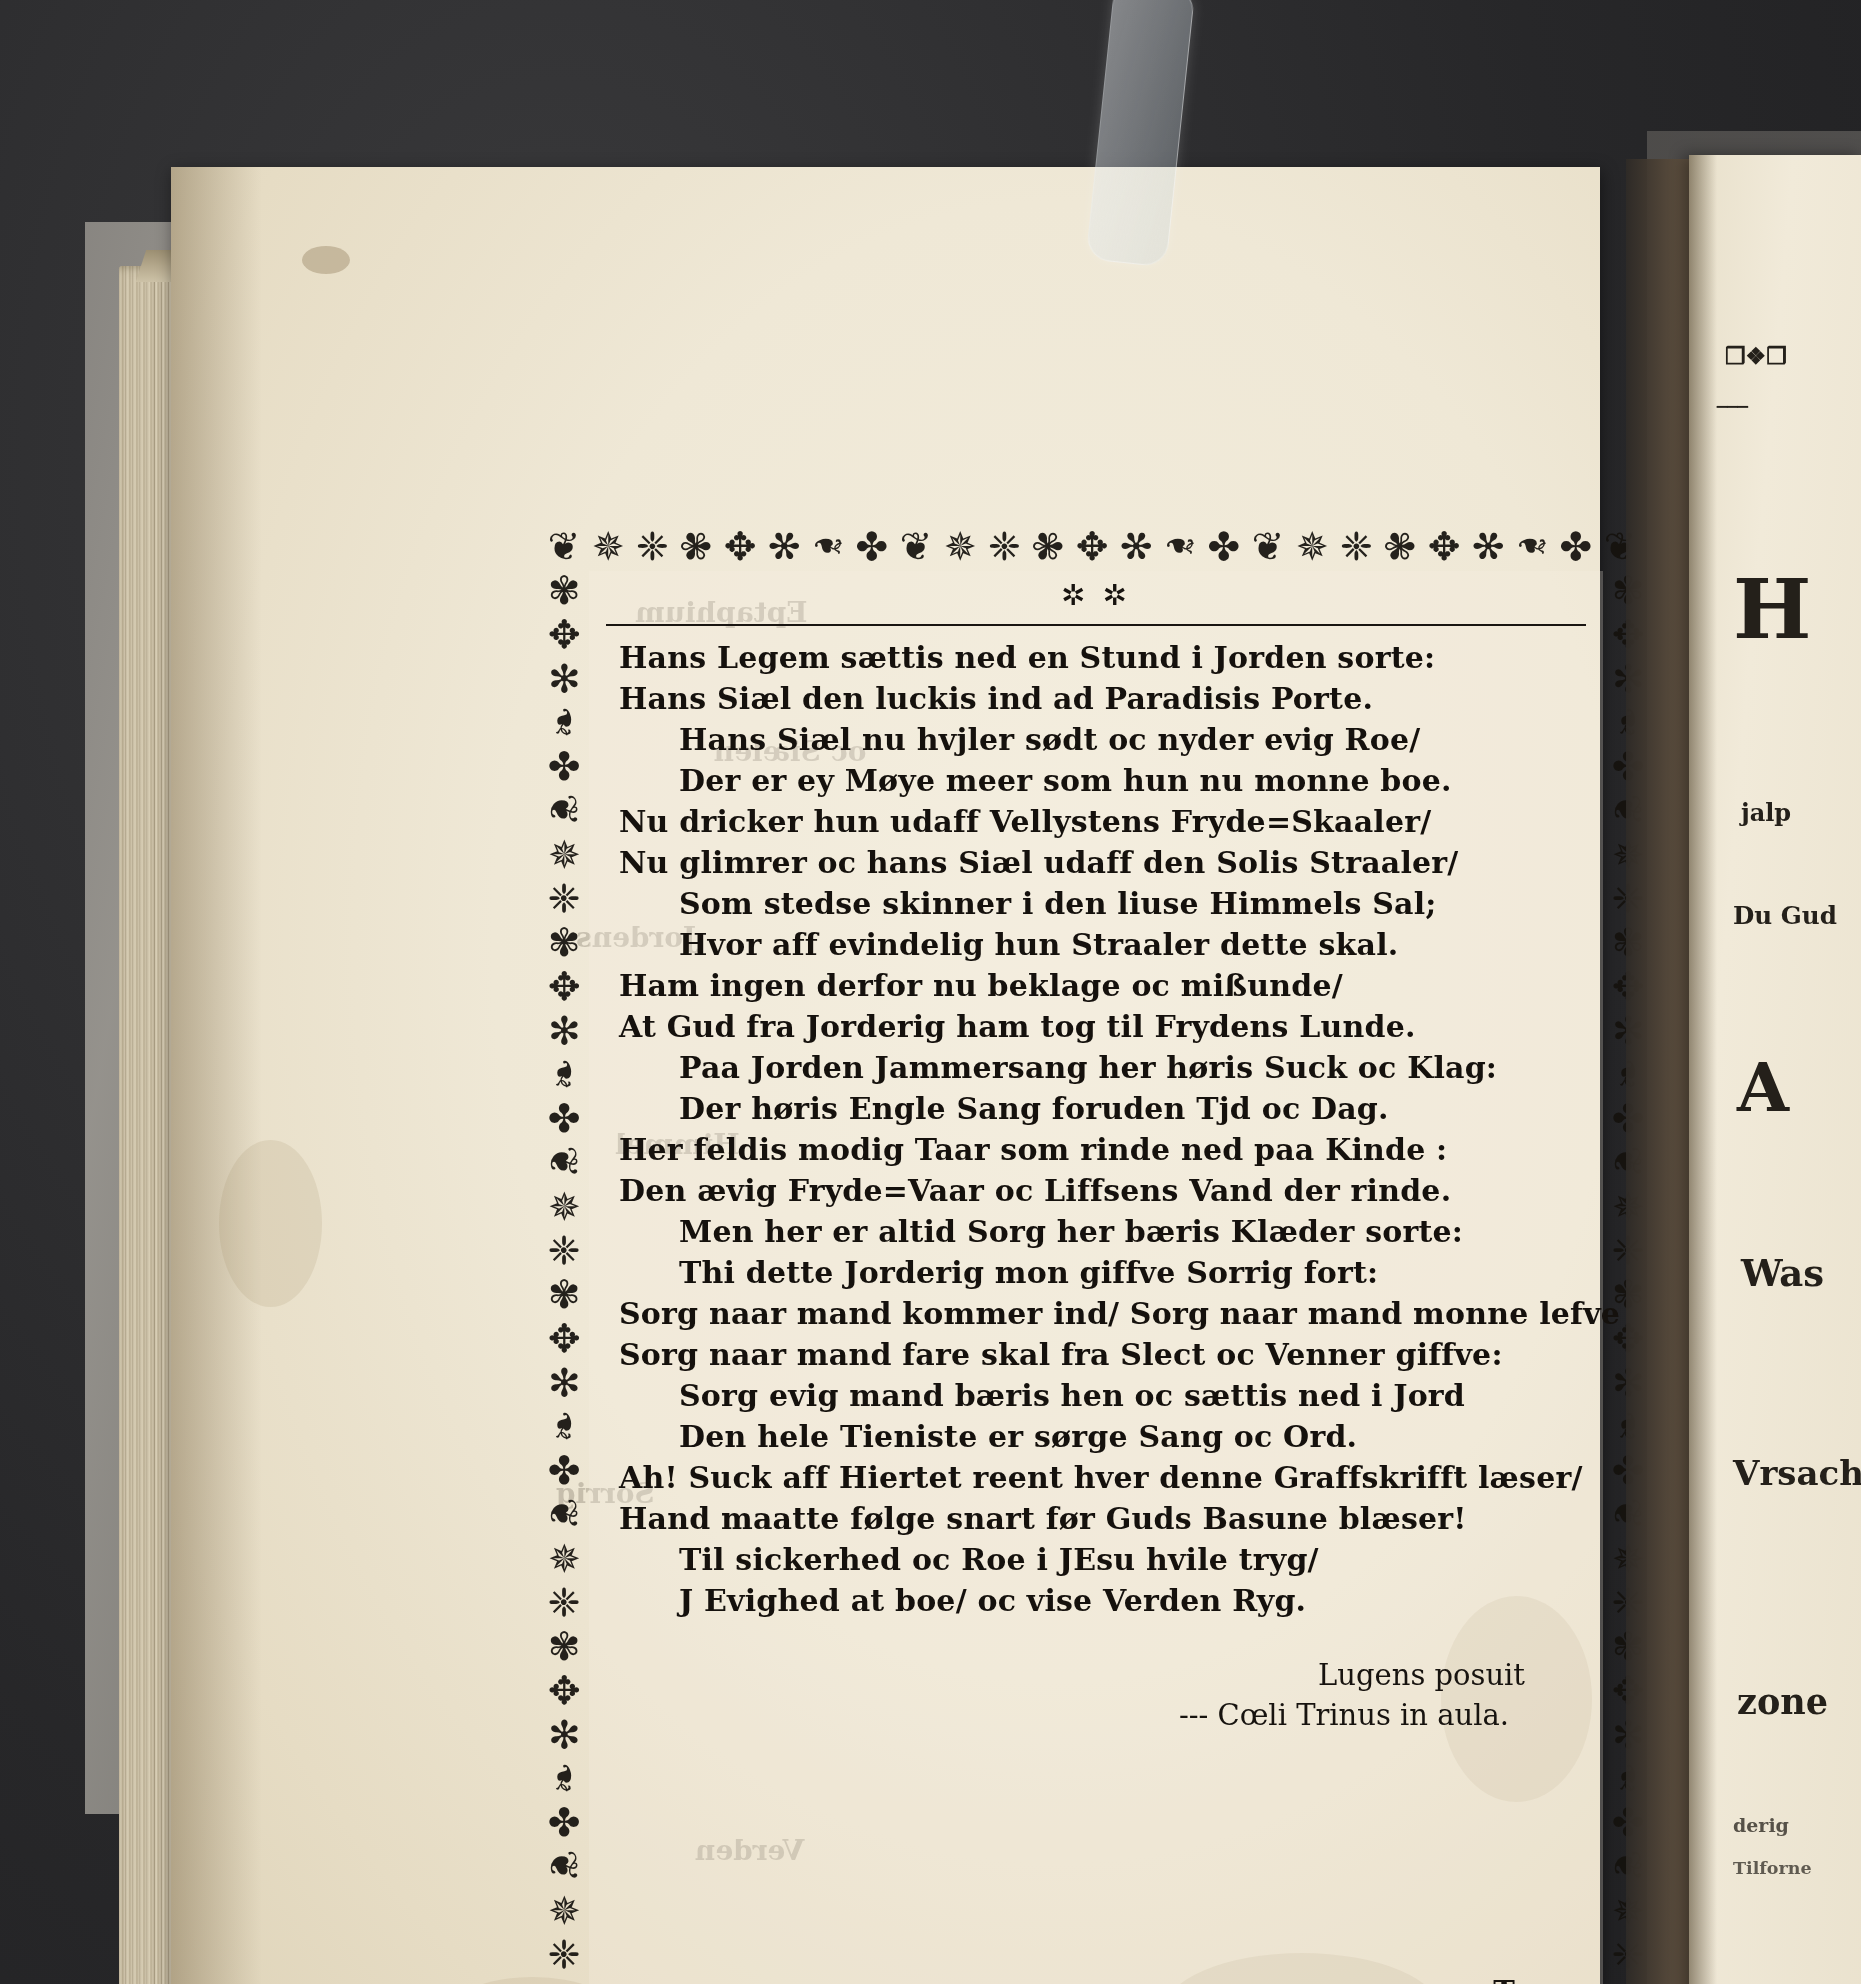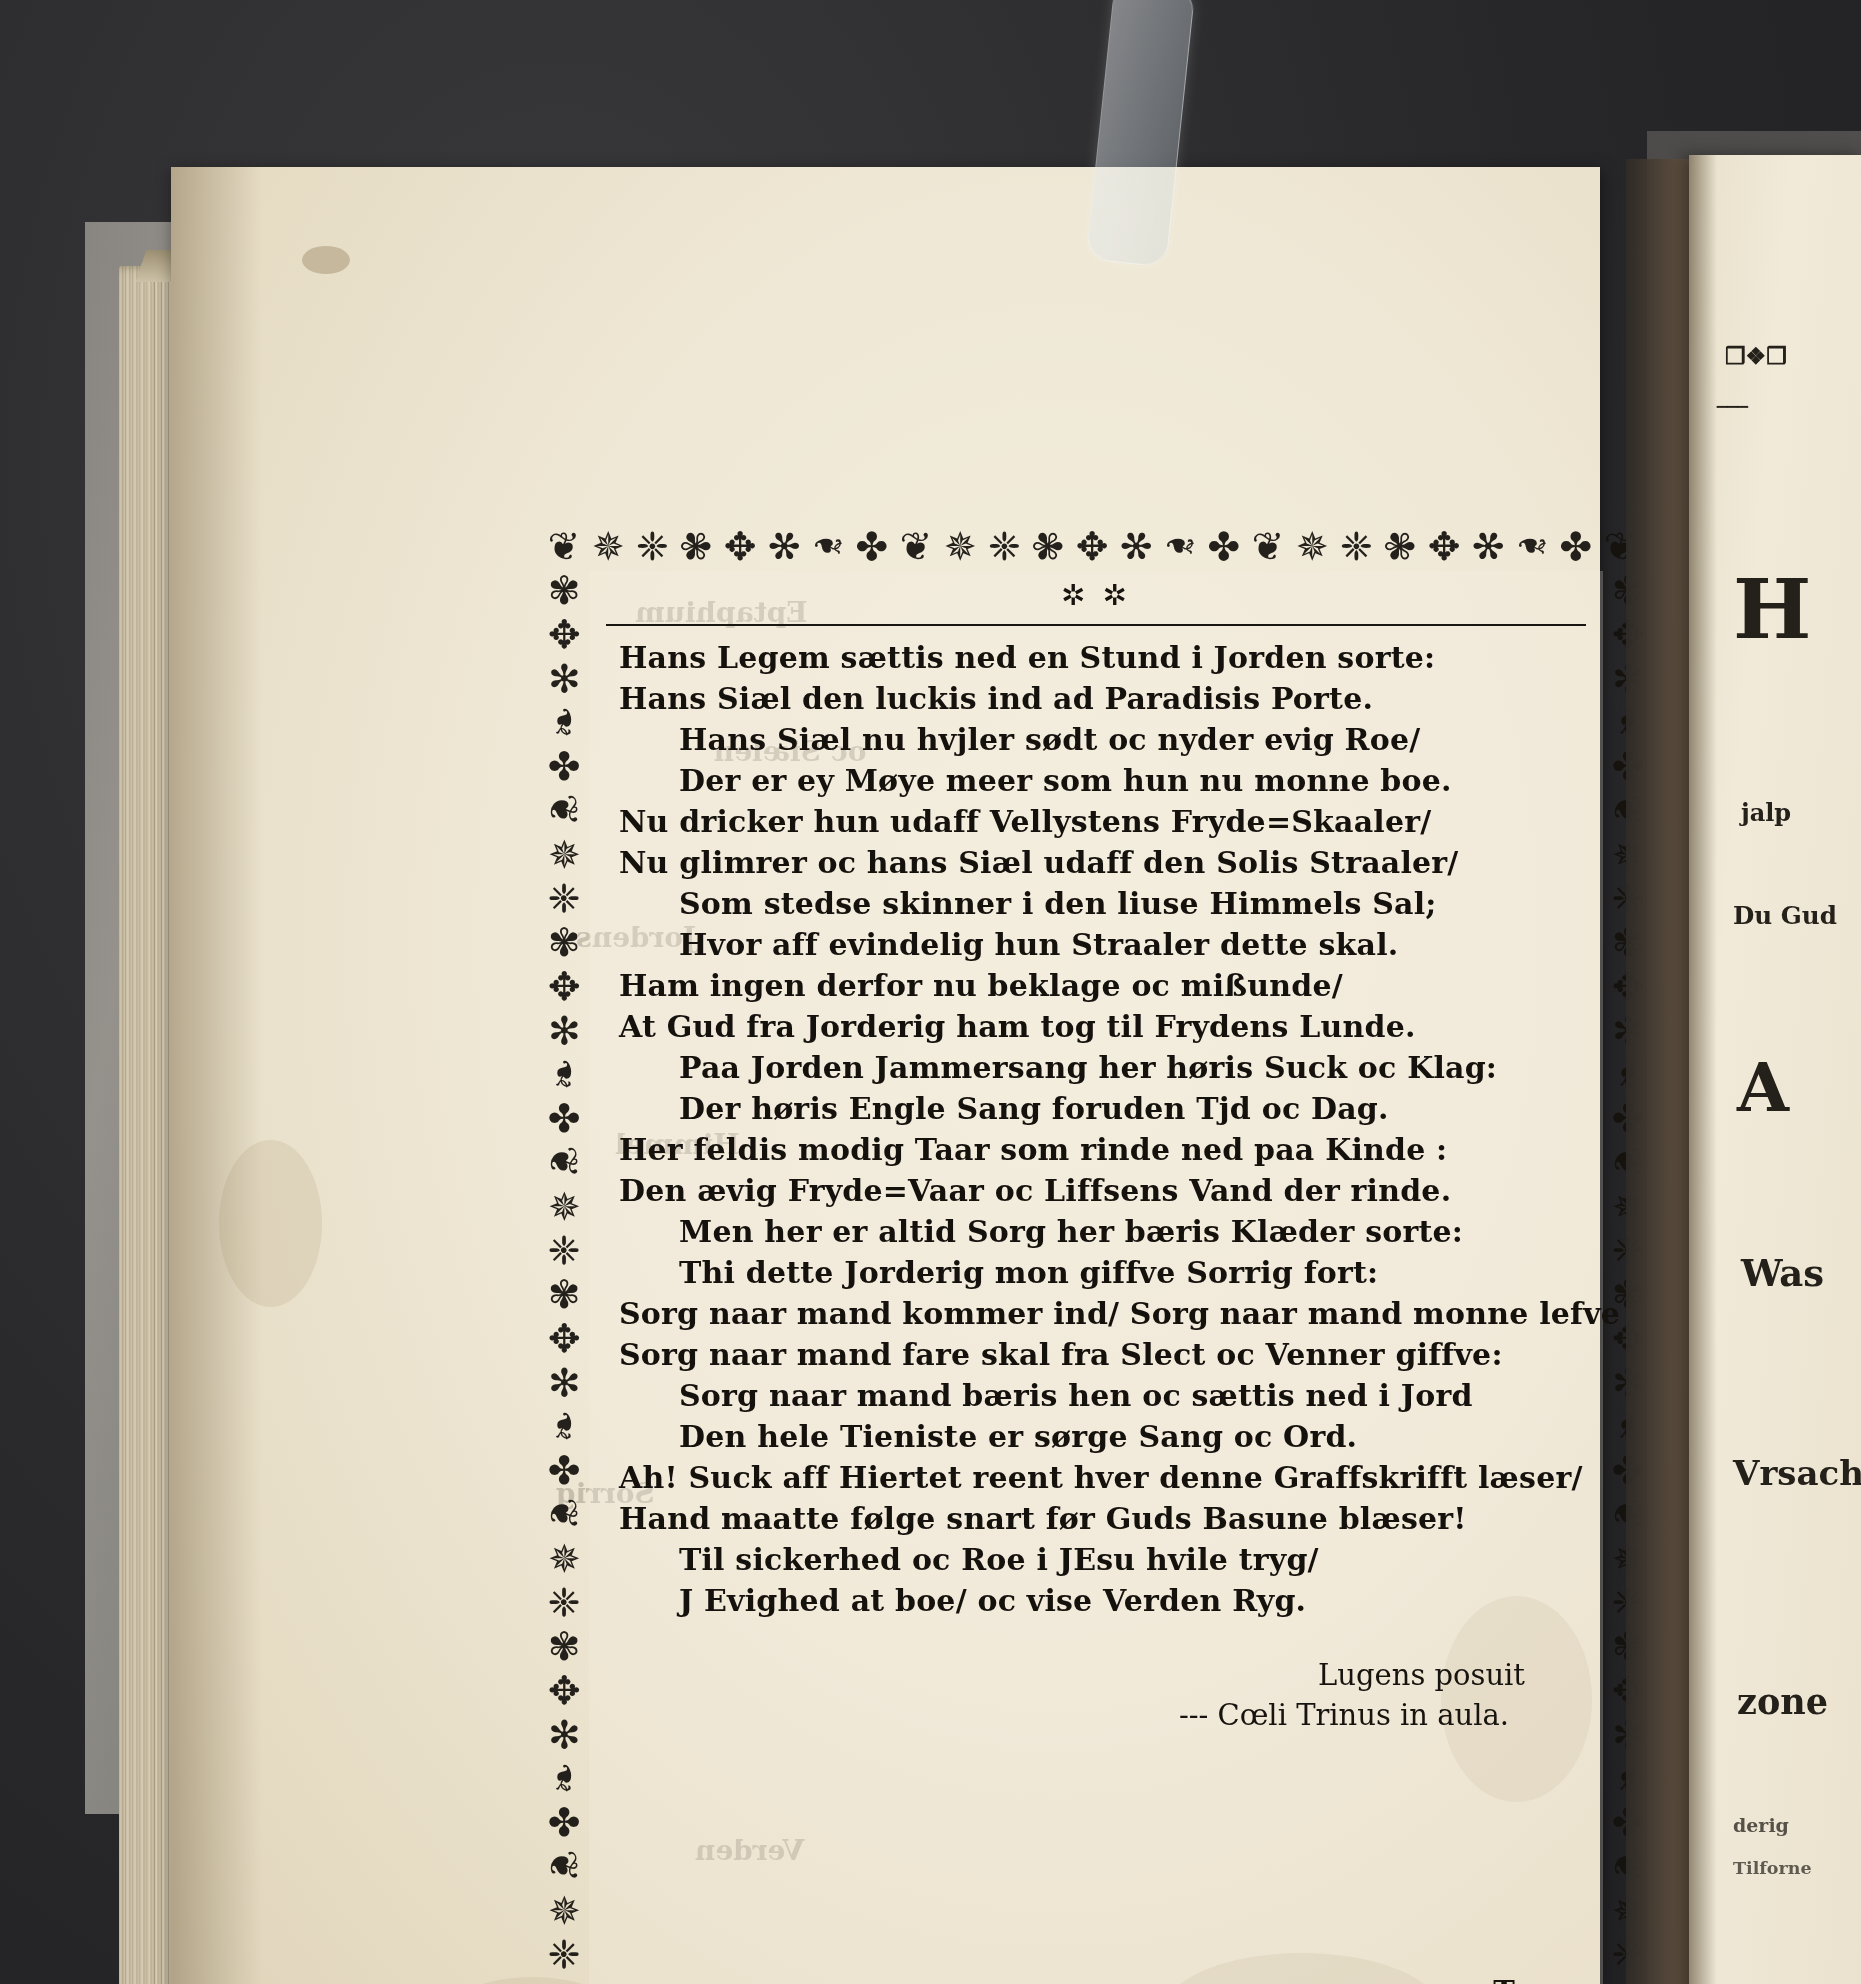--- a/index.html
+++ b/index.html
@@ -405,21 +405,21 @@
           <div class="line">Ham ingen derfor nu beklage oc mißunde/</div>
           <div class="line">At Gud fra Jorderig ham tog til Frydens Lunde.</div>
           <div class="line indent">Paa Jorden Jammersang her høris Suck oc Klag:</div>
           <div class="line indent">Der høris Engle Sang foruden Tjd oc Dag.</div>
           <div class="line">Her feldis modig Taar som rinde ned paa Kinde :</div>
           <div class="line">Den ævig Fryde=Vaar oc Liffsens Vand der rinde.</div>
           <div class="line indent">Men her er altid Sorg her bæris Klæder sorte:</div>
           <div class="line indent">Thi dette Jorderig mon giffve Sorrig fort:</div>
           <div class="line">Sorg naar mand kommer ind/ Sorg naar mand monne lefve</div>
           <div class="line">Sorg naar mand fare skal fra Slect oc Venner giffve:</div>
-          <div class="line indent">Sorg naar mand bæris hen oc sættis ned i Jord</div>
+          <div class="line indent">Sorg evig mand bæris hen oc sættis ned i Jord</div>
           <div class="line indent">Den hele Tieniste er sørge Sang oc Ord.</div>
           <div class="line">Ah! Suck aff Hiertet reent hver denne Graffskrifft læser/</div>
           <div class="line">Hand maatte følge snart før Guds Basune blæser!</div>
           <div class="line indent">Til sickerhed oc Roe i JEsu hvile tryg/</div>
           <div class="line indent">J Evighed at boe/ oc vise Verden Ryg.</div>
         </div>
 
       <div id="colophon">
         <div class="c1">Lugens posuit</div>
         <div class="c2">--- Cœli Trinus in aula.</div>

